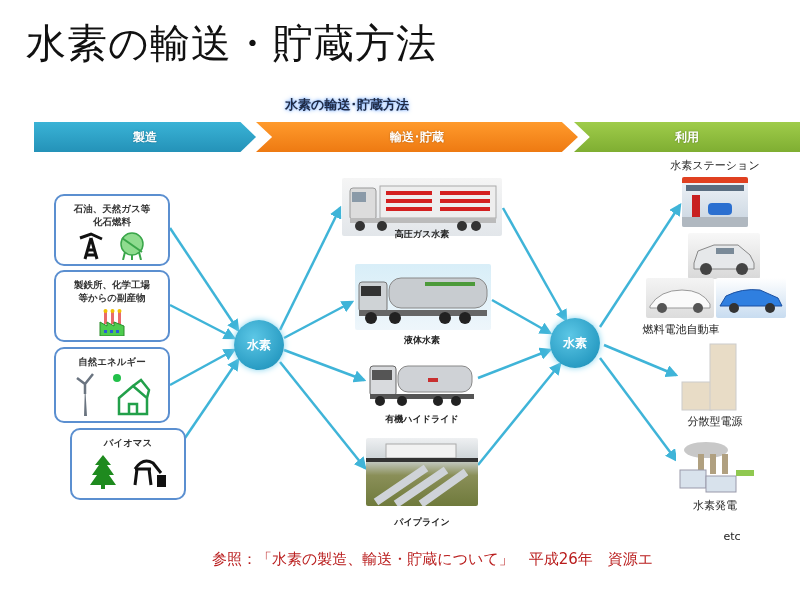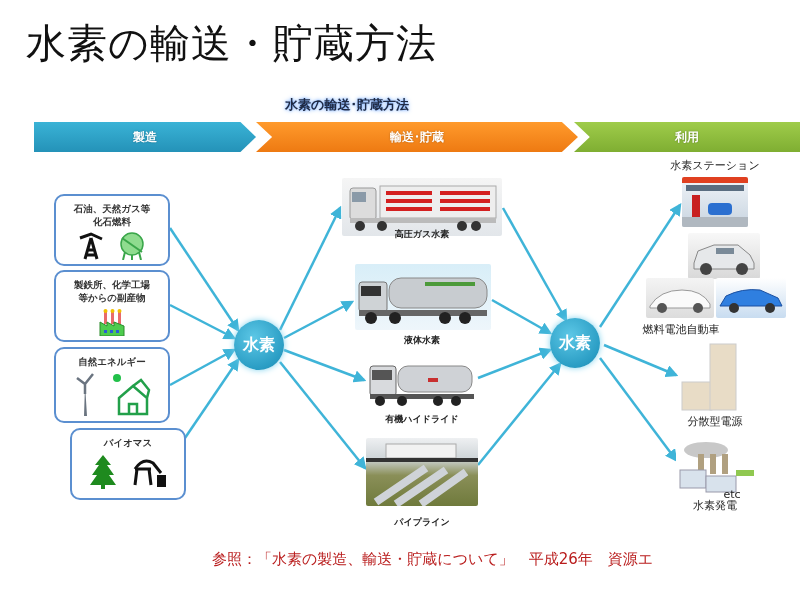--- a/index.html
+++ b/index.html
@@ -15,21 +15,21 @@
   .b2 { left:256px; width:322px; background:linear-gradient(#ff9a2c,#ee7a12);
         clip-path:polygon(0 0, 95% 0, 100% 50%, 95% 100%, 0 100%, 5% 50%); }
   .b3 { left:574px; width:226px; background:linear-gradient(#9fcc4a,#7fae32);
         clip-path:polygon(0 0, 100% 0, 100% 100%, 0 100%, 7% 50%); }
   .src-box { position:absolute; left:54px; width:116px; border:2.5px solid #5b8fd0; border-radius:10px;
              background:#fff; box-sizing:border-box; text-align:center; font-size:9.5px; font-weight:bold; color:#333; }
   .src-box .lbl { margin-top:6px; line-height:13px; }
   .icons { display:flex; justify-content:center; gap:14px; margin-top:4px; }
   .hub { position:absolute; width:50px; height:50px; border-radius:50%;
          background:radial-gradient(circle at 40% 35%, #5cc7e6, #2a9dc4 70%, #1f86ad);
-         color:#fff; font-size:16px; font-weight:bold; display:flex; align-items:center; justify-content:center;
+         color:#fff; font-size:12px; font-weight:bold; display:flex; align-items:center; justify-content:center;
          box-shadow:0 0 6px #7fd3ee; }
   .img { position:absolute; border-radius:2px; overflow:hidden; }
   .cap { position:absolute; font-size:9px; font-weight:bold; color:#222; text-align:center; }
   .cap-r { position:absolute; font-size:11px; color:#222; text-align:center; }
   .footer { position:absolute; left:212px; top:550px; font-size:15px; color:#b91c1c; white-space:pre; }
   svg.lines { position:absolute; left:0; top:0; }
 </style>
 </head>
 <body>
 
@@ -234,15 +234,15 @@
       <ellipse cx="30" cy="10" rx="22" ry="8" fill="#c8c8c8"></ellipse>
       <rect x="22" y="14" width="6" height="20" fill="#b0a080"></rect>
       <rect x="34" y="14" width="6" height="20" fill="#b0a080"></rect>
       <rect x="46" y="14" width="6" height="20" fill="#b0a080"></rect>
       <rect x="4" y="30" width="26" height="18" fill="#d8e2ec" stroke="#99a"></rect>
       <rect x="30" y="36" width="30" height="16" fill="#d8e2ec" stroke="#99a"></rect>
       <rect x="60" y="30" width="18" height="6" fill="#90c850"></rect>
     </svg>
 </div>
 <div class="cap-r" style="left:650px;top:498px;width:130px;">水素発電</div>
-<div class="cap-r" style="left:712px;top:488px;width:40px;">etc</div>
+<div class="cap-r" style="left:712px;top:530px;width:40px;">etc</div>
 
 <div class="footer">参照：「水素の製造、輸送・貯蔵について」　平成26年　資源エ</div>
 
 </body></html>

